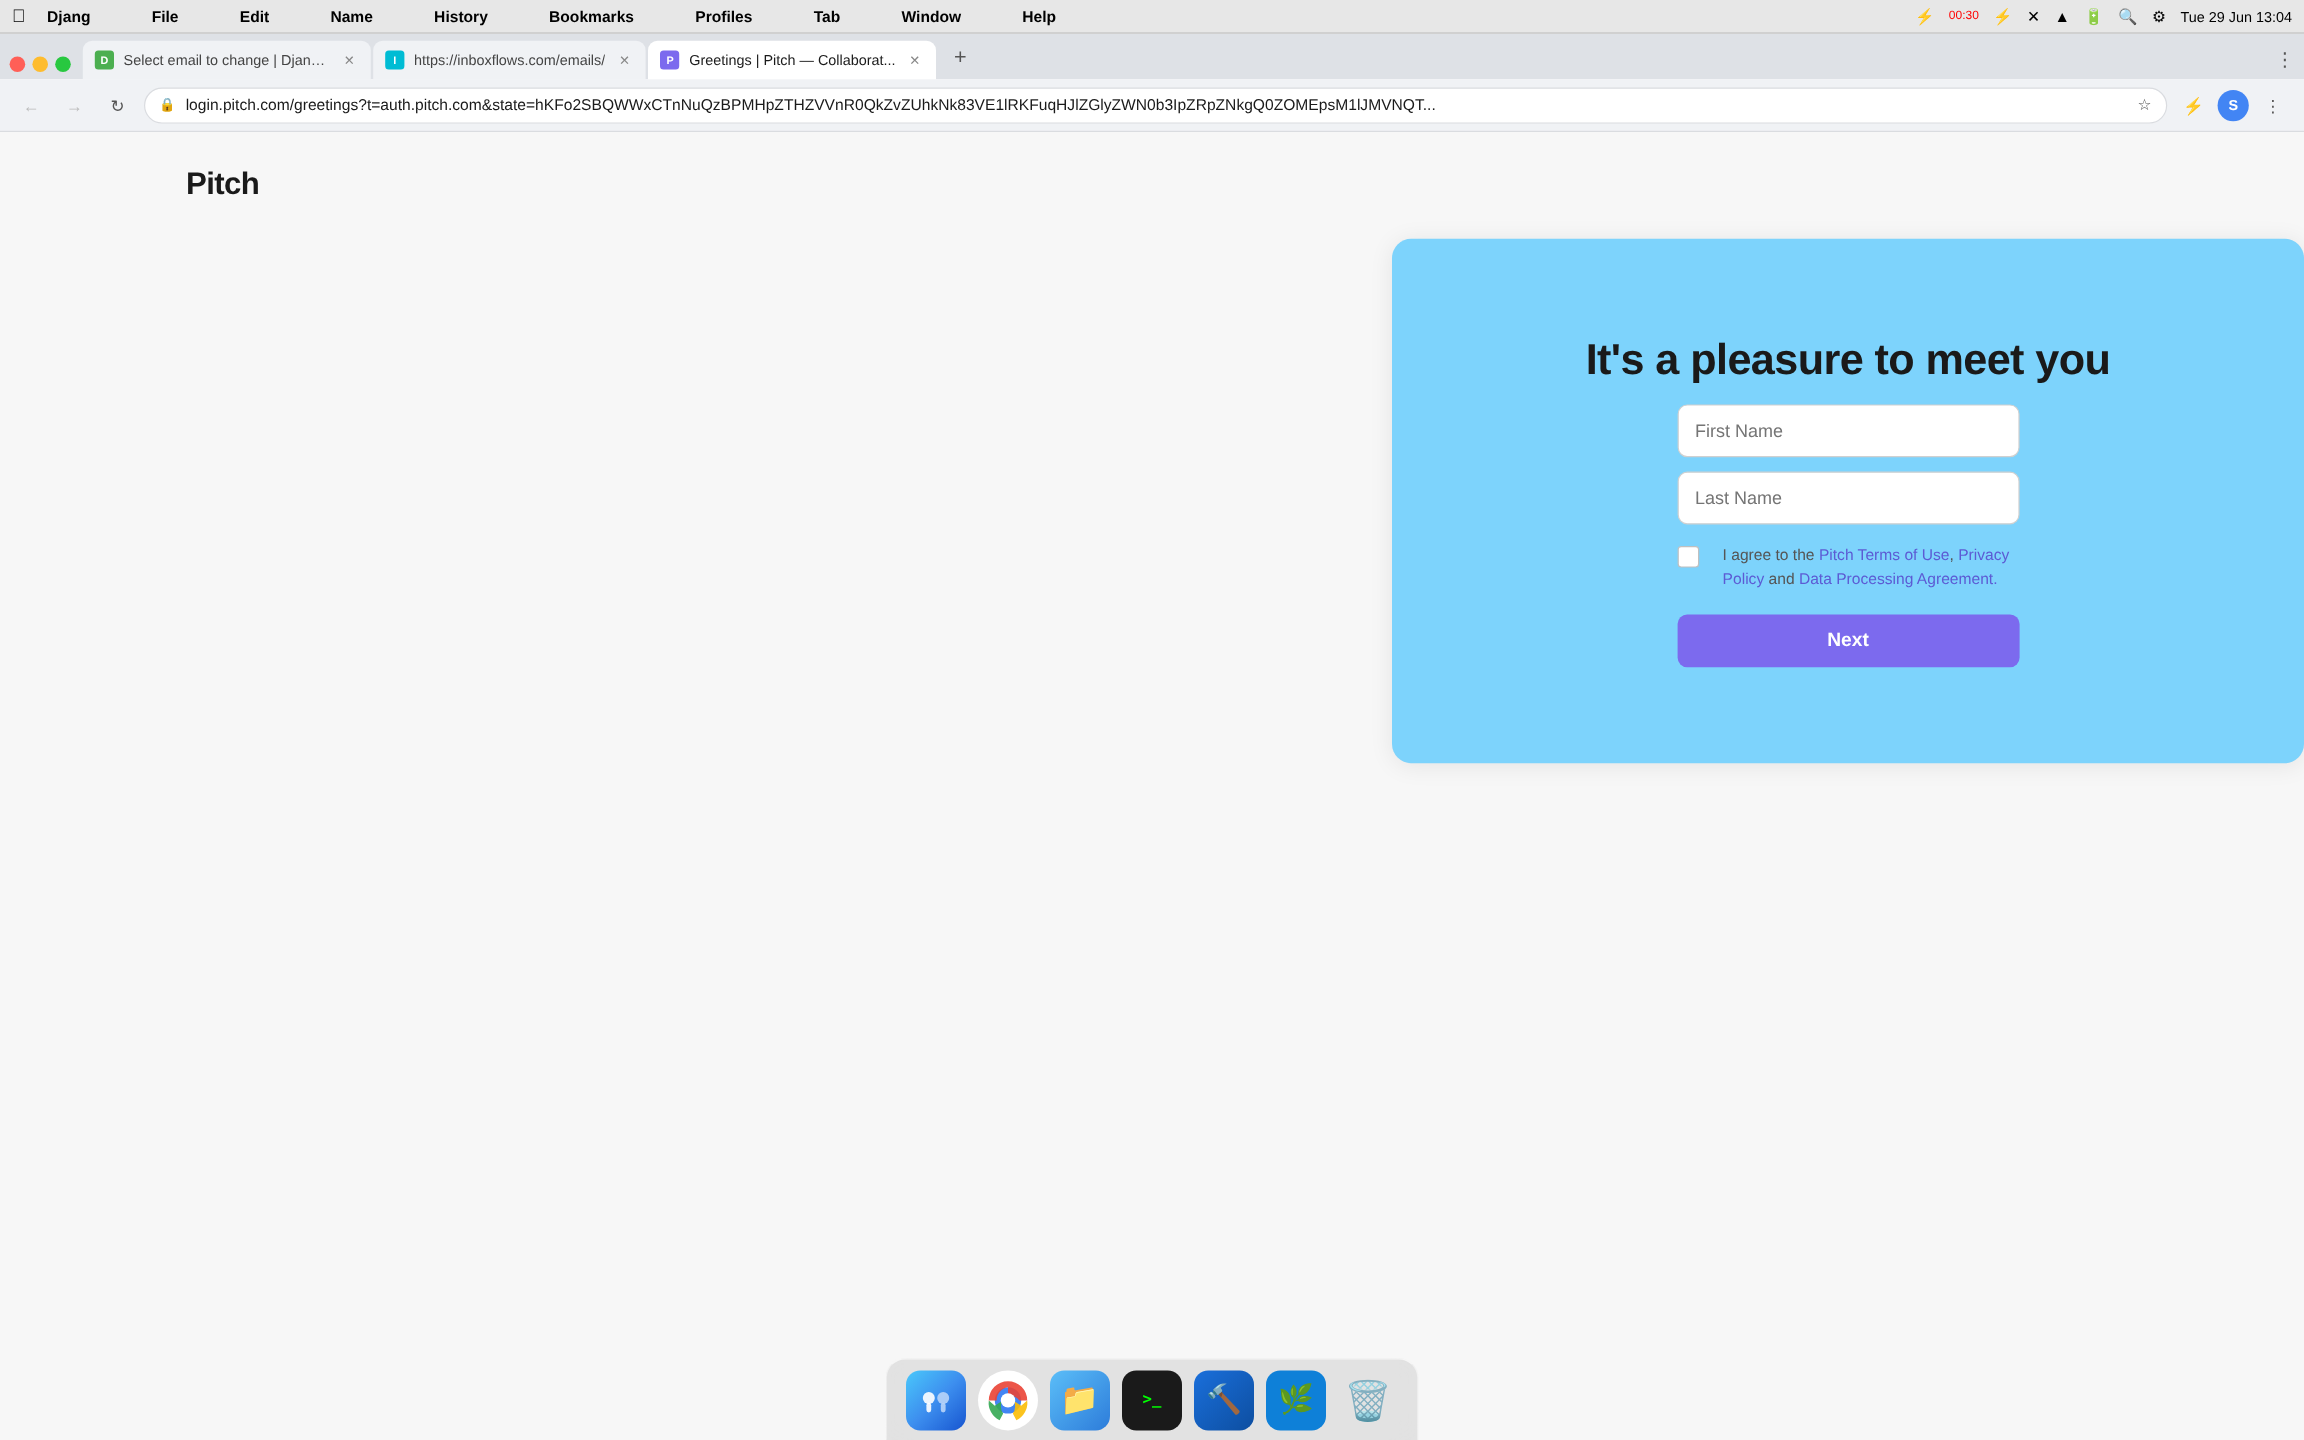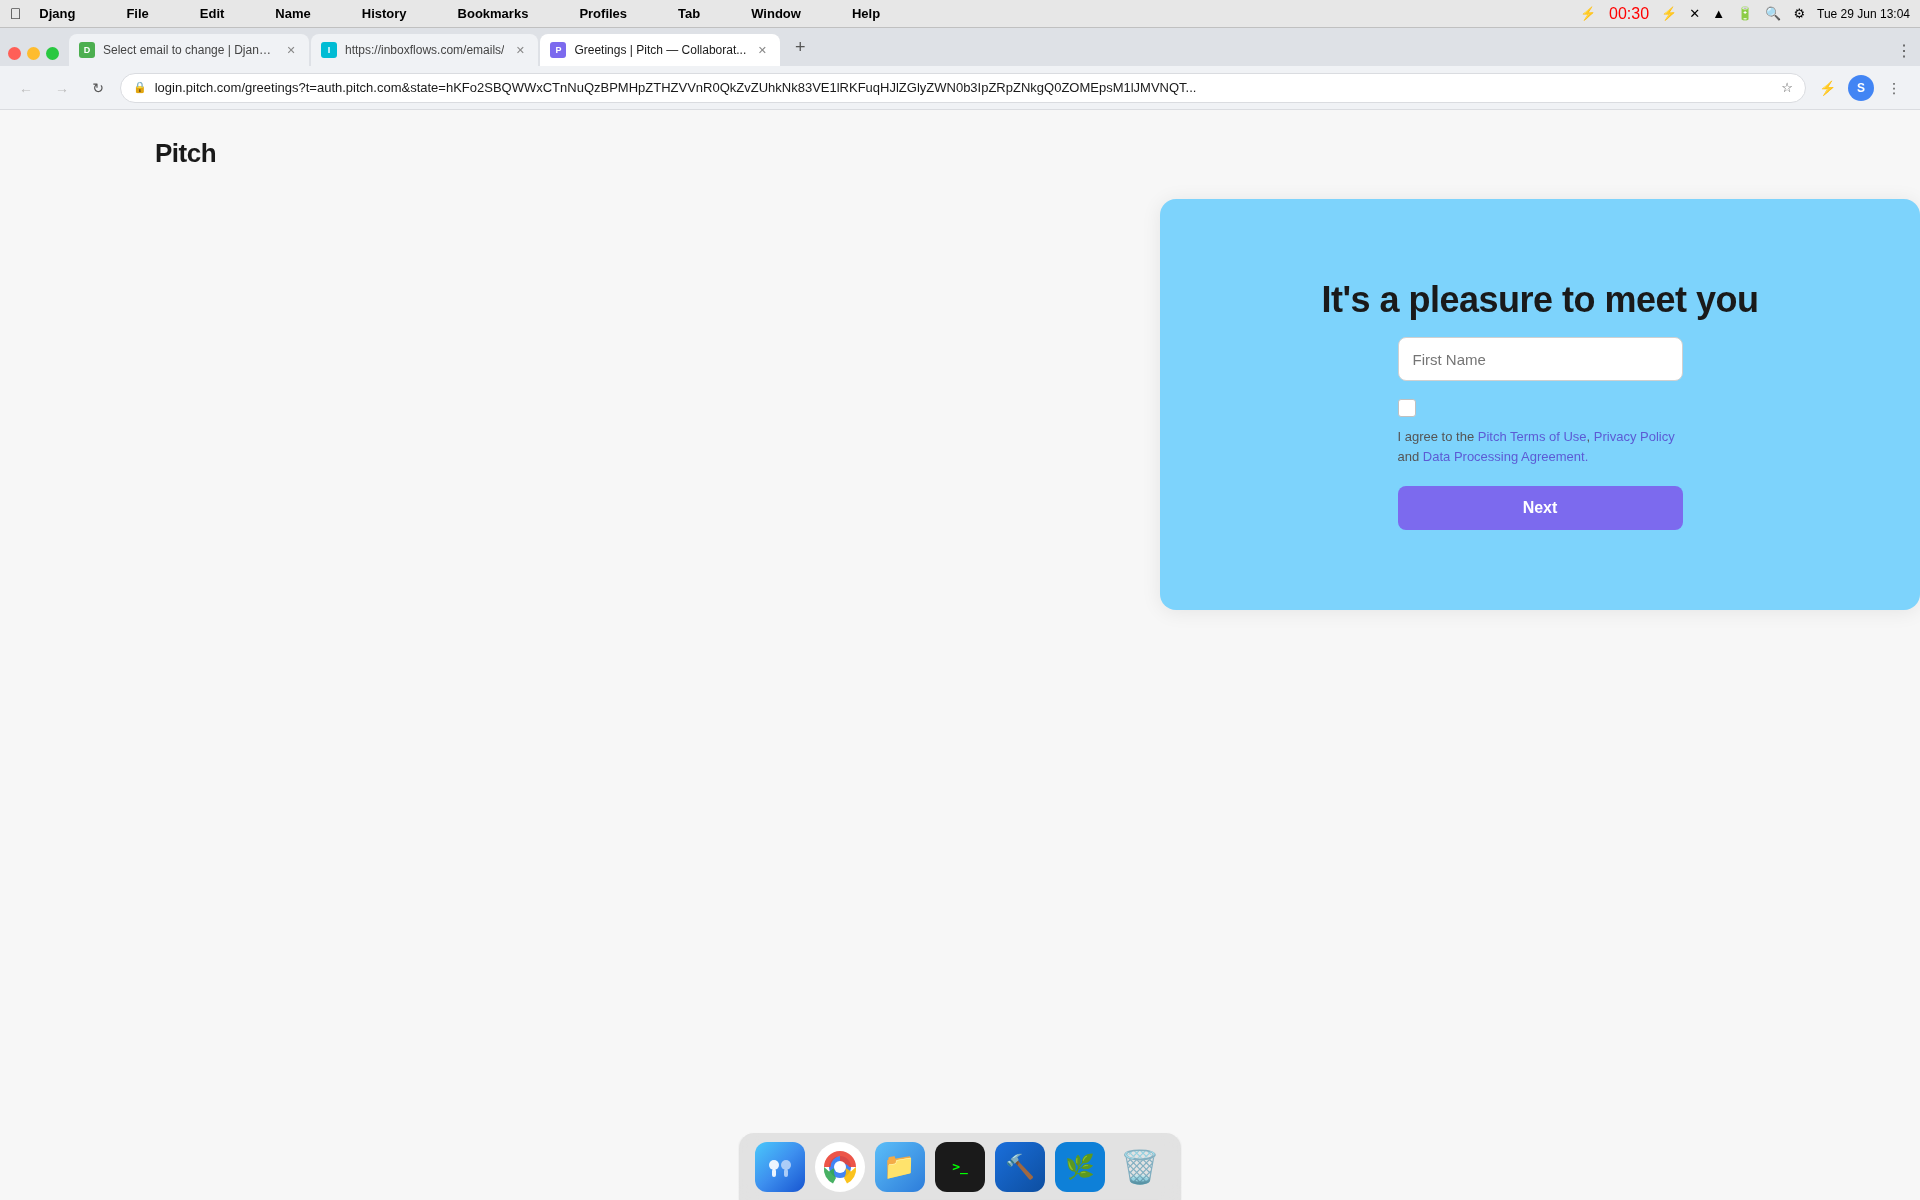--- a/index.html
+++ b/index.html
@@ -274,24 +274,23 @@
       color: #888;
       outline: none;
       margin-bottom: 12px;
       font-family: inherit;
     }
 
     .terms-row {
       display: flex;
       align-items: flex-start;
       width: 285px;
-      gap: 10px;
+      gap: 20px;
       margin-bottom: 20px;
       margin-top: 4px;
-      flex-direction: column;
     }
     .terms-checkbox {
       width: 18px;
       height: 18px;
       border: 1.5px solid #c0c0c0;
       border-radius: 3px;
       flex-shrink: 0;
       margin-top: 2px;
       appearance: none;
       -webkit-appearance: none;
@@ -374,21 +373,21 @@
     <span class="menubar-item">Name</span>
     <span class="menubar-item">History</span>
     <span class="menubar-item">Bookmarks</span>
     <span class="menubar-item">Profiles</span>
     <span class="menubar-item">Tab</span>
     <span class="menubar-item">Window</span>
     <span class="menubar-item">Help</span>
   </div>
   <div class="menubar-right">
     <span style="color:#f00; font-size:13px;">⚡</span>
-    <span style="color:#f00;font-size:16px;">00:30</span>
+    <span style="color:#f00;font-size:10px;">00:30</span>
     <span style="font-size:13px;">⚡</span>
     <span style="font-size:13px;">✕</span>
     <span style="font-size:13px;">▲</span>
     <span style="font-size:13px;">🔋</span>
     <span style="font-size:13px;">🔍</span>
     <span style="font-size:13px;">⚙</span>
     <span class="time-display">Tue 29 Jun  13:04</span>
   </div>
 </div>
 
@@ -456,20 +455,21 @@
 
       <div class="pitch-logo">Pitch</div>
 
       <div class="form-card">
 
         <h1 class="form-title">It's a pleasure to meet you</h1>
 
 
         <input class="form-input" type="text" placeholder="First Name" style="">
 
+        <input class="form-input" type="text" placeholder="Last Name" style="">
 
         <div class="terms-row">
           <input type="checkbox" class="terms-checkbox" style="">
           <span class="terms-text">
             <span>I agree to the </span><a href="#" class="terms-link">Pitch Terms of Use</a><span>, </span><a href="#" class="terms-link">Privacy Policy</a><span> and </span><a href="#" class="terms-link">Data Processing Agreement.</a>
           </span>
         </div>
 
         <button class="next-btn">
           <span>Next</span>

